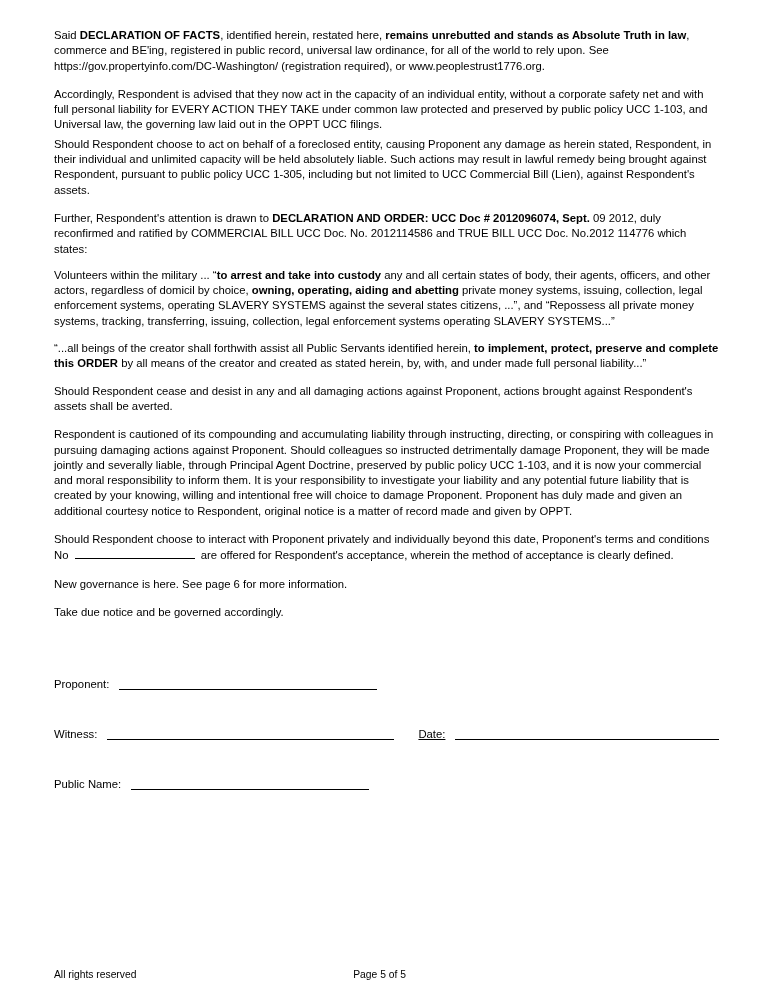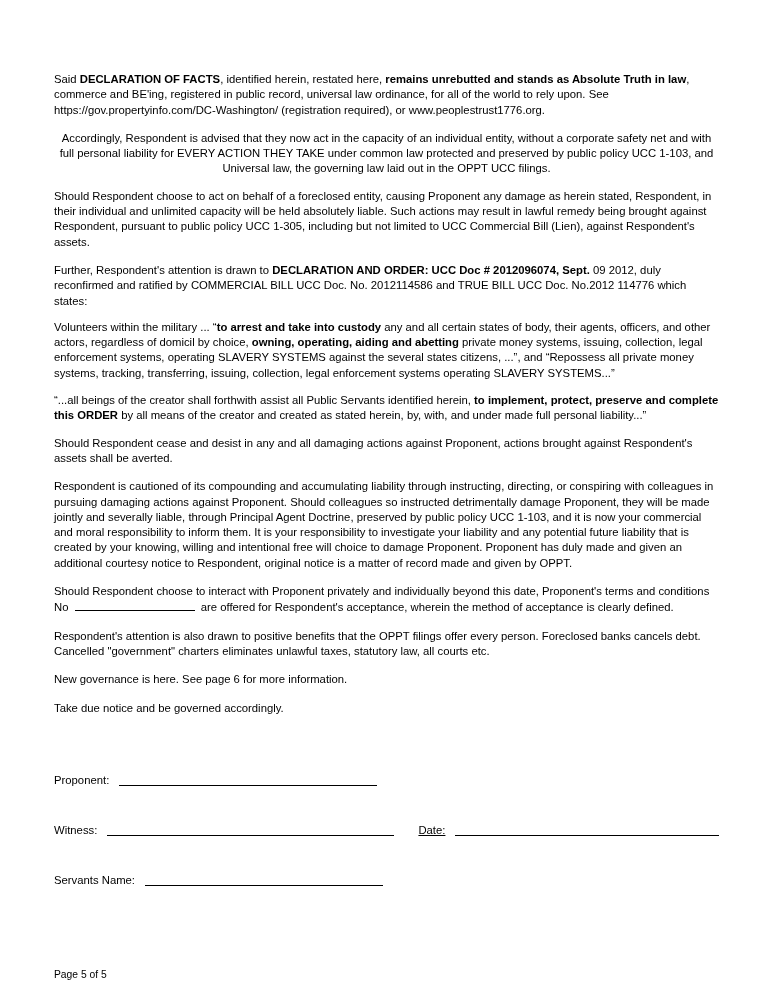--- a/index.html
+++ b/index.html
@@ -12,34 +12,33 @@
     min-height: 1000px;
     font-family: "Liberation Sans", sans-serif;
     color: #000000;
     -webkit-font-smoothing: antialiased;
   }
   .page {
     position: relative;
     width: 773px;
     min-height: 1000px;
     box-sizing: border-box;
-    padding: 72px 54px 0 54px;
+    padding: 28px 54px 0 54px;
     background: #ffffff;
   }
   .body-text {
     font-size: 11.3px;
     line-height: 15.3px;
     text-align: left;
   }
   p.para {
     margin: 0 0 13px 0;
   }
   p.para.tight {
-    margin-bottom: 12px;
-    text-align: center;
+    margin-bottom: 4px;
   }
   p.para.small-gap {
     margin-bottom: 11px;
   }
   .indent {
     margin-left: 22px;
   }
   .b {
     font-weight: bold;
   }
@@ -119,21 +118,20 @@
     <div class="quote-block indent">
       <span>“...all beings of the creator shall forthwith assist all Public Servants identified herein, </span><span class="b">to implement, protect, preserve and complete this ORDER</span><span> by all means of the creator and created as stated herein, by, with, and under made full personal liability...”</span>
     </div>
 
     <p class="para"><span>Should Respondent cease and desist in any and all damaging actions against Proponent, actions brought against Respondent's assets shall be averted.</span></p>
 
     <p class="para"><span>Respondent is cautioned of its compounding and accumulating liability through instructing, directing, or conspiring with colleagues in pursuing damaging actions against Proponent. Should colleagues so instructed detrimentally damage Proponent, they will be made jointly and severally liable, through Principal Agent Doctrine, preserved by public policy UCC 1-103, and it is now your commercial and moral responsibility to inform them. It is your responsibility to investigate your liability and any potential future liability that is created by your knowing, willing and intentional free will choice to damage Proponent. Proponent has duly made and given an additional courtesy notice to Respondent, original notice is a matter of record made and given by OPPT.</span></p>
 
     <p class="para"><span>Should Respondent choose to interact with Proponent privately and individually beyond this date, Proponent's terms and conditions No </span><span class="inline-blank"></span><span> are offered for Respondent's acceptance, wherein the method of acceptance is clearly defined.</span></p>
 
-    <p class="para"><span>Respondent's attention is also drawn to positive benefits that the OPPT filings offer every person. Foreclosed banks cancels debt. Cancelled "government" charters eliminates unlawful taxes, statutory law, all courts etc.</span></p>
 
     <p class="para"><span>New governance is here. See page 6 for more information.</span></p>
 
     <p class="para"><span>Take due notice and be governed accordingly.</span></p>
 
   </div>
 
   <div class="sig-area">
 
     <div class="sig-row">
@@ -142,23 +140,24 @@
     </div>
 
     <div class="sig-row">
       <span class="sig-label">Witness:</span>
       <span class="sig-line line-witness"></span>
       <span class="date-label">Date:</span>
       <span class="sig-line line-date"></span>
     </div>
 
     <div class="sig-row">
-      <span class="sig-label">Servants Name:</span>
+      <span class="sig-label">Public Name:</span>
       <span class="sig-line line-witness-name"></span>
     </div>
 
   </div>
 
   <div class="footer">
+    <div class="footer-left">All rights reserved</div>
     <div class="footer-center">Page 5 of 5</div>
   </div>
 
 </div>
 
 </body></html>

